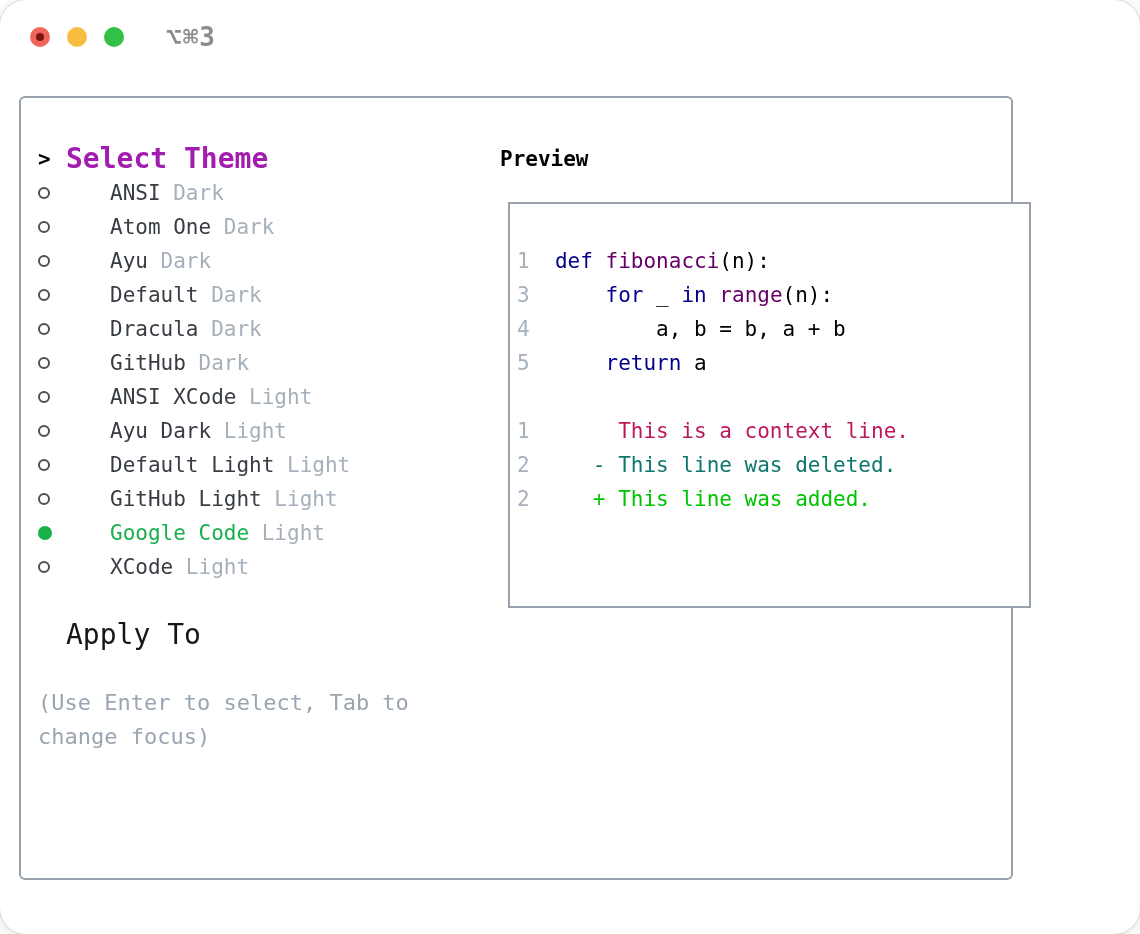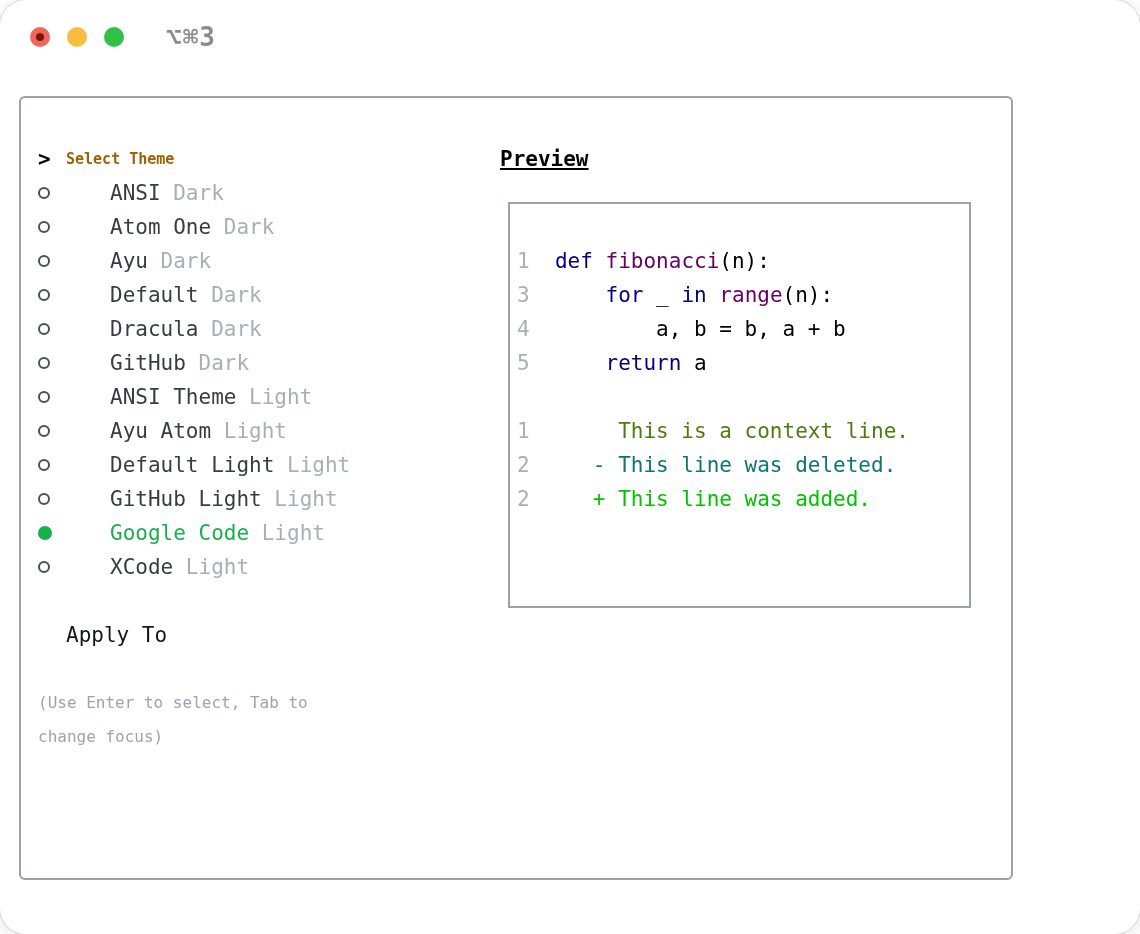--- a/index.html
+++ b/index.html
@@ -40,40 +40,40 @@
   .row { height: 34px; line-height: 34px; font-size: 21px; display: flex; align-items: center; white-space: pre; }
   .spacer { height: 34px; }
   .marker-slot { width: 28px; display: inline-flex; align-items: center; flex: 0 0 28px; }
   .prompt { font-weight: bold; color: #000000; font-size: 21px; }
   .radio-outline {
     width: 12px; height: 12px; border: 2px solid #4a5056; border-radius: 50%; display: inline-block;
   }
   .radio-filled {
     width: 14px; height: 14px; border-radius: 50%; background: #17b04a; display: inline-block;
   }
-  .hdr { font-weight: bold; color: #a16207; font-size: 15px; }
-  .apply-hdr { color: #15171a; font-size: 21px; }
+  .hdr { font-weight: bold; color: #a21caf; font-size: 28px; }
+  .apply-hdr { color: #15171a; font-size: 28px; }
   .item-name { color: #383d44; margin-left: 44px; }
   .item-name.selected { color: #17b04a; }
   .item-variant { color: #a6b0bb; }
-  .hint { color: #9aa5b1; font-size: 16px; height: 34px; line-height: 34px; white-space: pre; }
+  .hint { color: #9aa5b1; font-size: 22px; height: 34px; line-height: 34px; white-space: pre; }
   
-  .preview-hdr { position: absolute; left: 500px; top: 142px; height: 34px; line-height: 34px; font-size: 21px; font-weight: bold; color: #000000; text-decoration: underline; }
+  .preview-hdr { position: absolute; left: 500px; top: 142px; height: 34px; line-height: 34px; font-size: 21px; font-weight: bold; color: #000000; }
   .preview-box {
-    position: absolute; left: 508px; top: 202px; width: 463px; height: 406px;
+    position: absolute; left: 508px; top: 202px; width: 523px; height: 406px;
     border: 2px solid #98a2ac; background: #ffffff;
     padding: 40px 0 0 7px; overflow: hidden;
   }
   .code-line { height: 34px; line-height: 34px; font-size: 21px; white-space: pre; }
   .tok-num { color: #a6b0bb; }
   .tok-kw  { color: #000088; }
   .tok-typ { color: #660066; }
   .tok-lit { color: #006666; }
   .tok-pln { color: #000000; }
-  .tok-ctx { color: #4d7c0f; margin-top: 36px; }
+  .tok-ctx { color: #be185d; margin-top: 36px; }
   .tok-del { color: #0f766e; }
   .tok-add { color: #00c300; }
 </style>
 </head>
 <body>
 
 <div class="window">
 
   <div class="titlebar">
     <div class="traffic red"></div>
@@ -90,22 +90,22 @@
       <span class="hdr">Select Theme</span>
     </div>
 
     <div id="theme-list">
         <div class="row"><span class="marker-slot"><span class="radio-outline"></span></span><span class="item-name">ANSI</span><span class="item-variant"> Dark</span></div>
         <div class="row"><span class="marker-slot"><span class="radio-outline"></span></span><span class="item-name">Atom One</span><span class="item-variant"> Dark</span></div>
         <div class="row"><span class="marker-slot"><span class="radio-outline"></span></span><span class="item-name">Ayu</span><span class="item-variant"> Dark</span></div>
         <div class="row"><span class="marker-slot"><span class="radio-outline"></span></span><span class="item-name">Default</span><span class="item-variant"> Dark</span></div>
         <div class="row"><span class="marker-slot"><span class="radio-outline"></span></span><span class="item-name">Dracula</span><span class="item-variant"> Dark</span></div>
         <div class="row"><span class="marker-slot"><span class="radio-outline"></span></span><span class="item-name">GitHub</span><span class="item-variant"> Dark</span></div>
-        <div class="row"><span class="marker-slot"><span class="radio-outline"></span></span><span class="item-name">ANSI Theme</span><span class="item-variant"> Light</span></div>
-        <div class="row"><span class="marker-slot"><span class="radio-outline"></span></span><span class="item-name">Ayu Atom</span><span class="item-variant"> Light</span></div>
+        <div class="row"><span class="marker-slot"><span class="radio-outline"></span></span><span class="item-name">ANSI XCode</span><span class="item-variant"> Light</span></div>
+        <div class="row"><span class="marker-slot"><span class="radio-outline"></span></span><span class="item-name">Ayu Dark</span><span class="item-variant"> Light</span></div>
         <div class="row"><span class="marker-slot"><span class="radio-outline"></span></span><span class="item-name">Default Light</span><span class="item-variant"> Light</span></div>
         <div class="row"><span class="marker-slot"><span class="radio-outline"></span></span><span class="item-name">GitHub Light</span><span class="item-variant"> Light</span></div>
         <div class="row"><span class="marker-slot"><span class="radio-filled"></span></span><span class="item-name selected">Google Code</span><span class="item-variant"> Light</span></div>
         <div class="row"><span class="marker-slot"><span class="radio-outline"></span></span><span class="item-name">XCode</span><span class="item-variant"> Light</span></div>
       </div>
 
     <div class="spacer"></div>
 
     <div class="row">
       <span class="marker-slot"></span>

